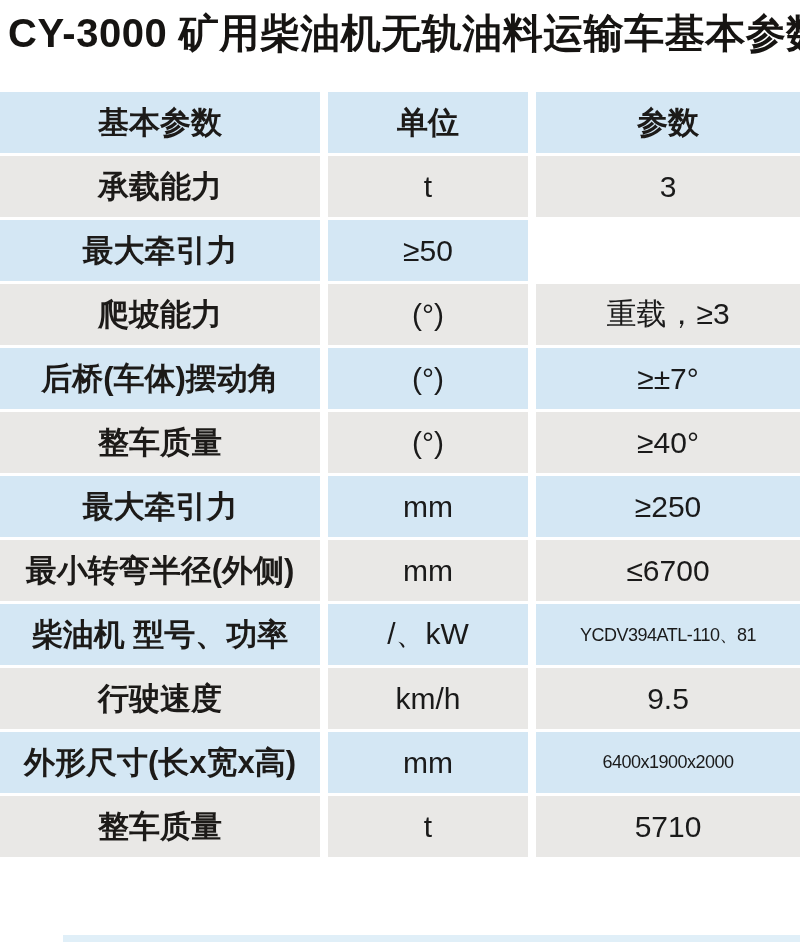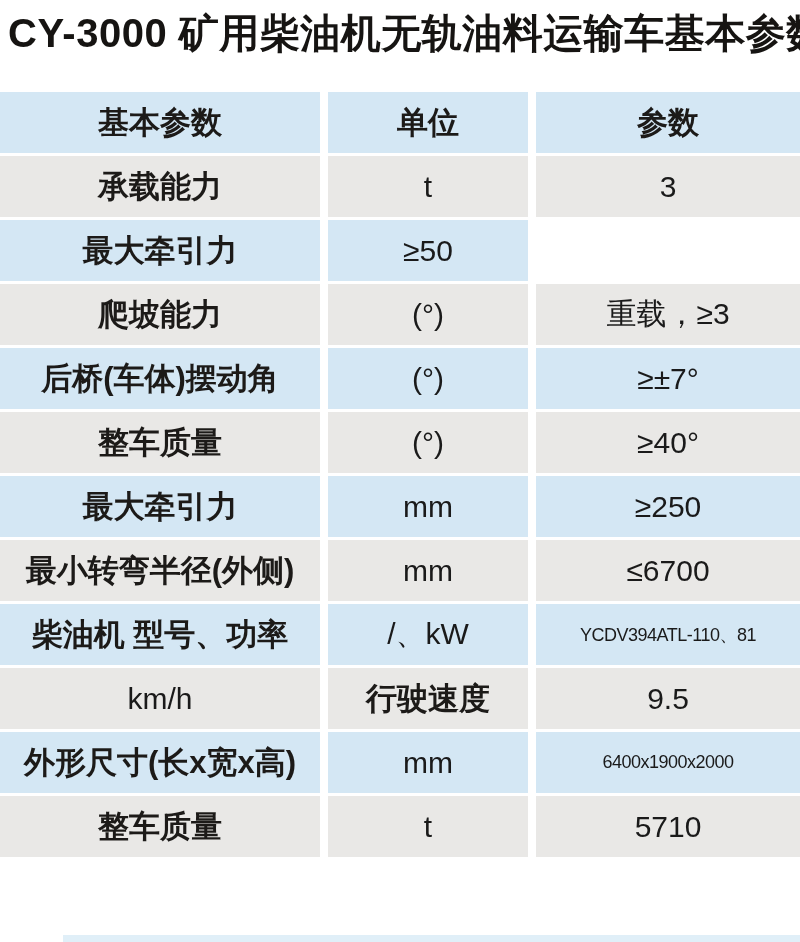--- a/index.html
+++ b/index.html
@@ -136,22 +136,22 @@
     <div class="cell value">≤6700</div>
   </div>
 
   <div class="row">
     <div class="cell name">柴油机 型号、功率</div>
     <div class="cell unit">/、kW</div>
     <div class="cell value small">YCDV394ATL-110、81</div>
   </div>
 
   <div class="row">
+    <div class="cell name">行驶速度</div>
     <div class="cell unit">km/h</div>
-    <div class="cell name">行驶速度</div>
     <div class="cell value">9.5</div>
   </div>
 
   <div class="row">
     <div class="cell name">外形尺寸(长x宽x高)</div>
     <div class="cell unit">mm</div>
     <div class="cell value small">6400x1900x2000</div>
   </div>
 
   <div class="row">

